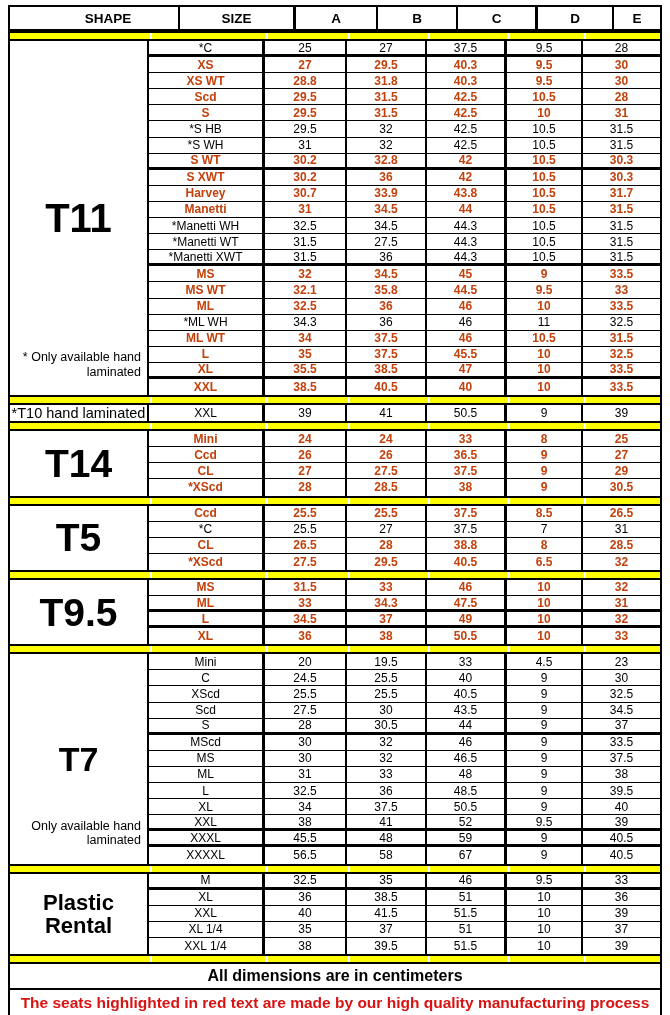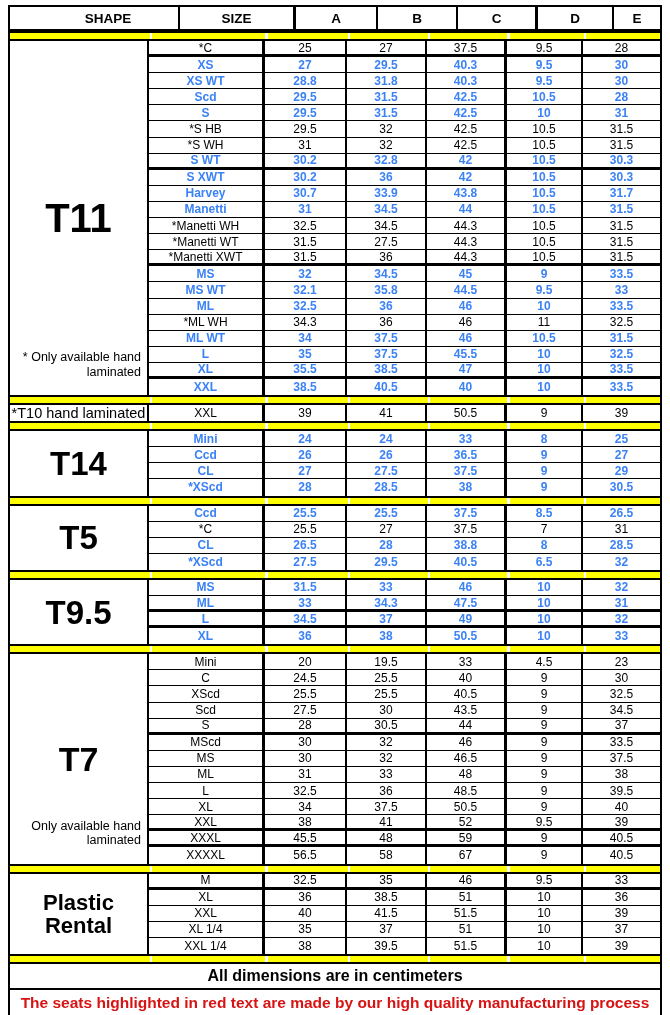--- a/index.html
+++ b/index.html
@@ -48,37 +48,37 @@
   .section { display: flex; align-items: stretch; }
   .shape-cell {
     width: 139px; border-right: 2px solid #000;
     position: relative;
     display: flex; align-items: center; justify-content: center;
     text-align: center;
   }
   .shape-label { font-weight: bold; line-height: 1.0; }
   .shape-label.xl  { font-size: 40px; }
   .shape-label.lg  { font-size: 34px; }
-  .shape-label.md  { font-size: 33px; }
+  .shape-label.md  { font-size: 39px; }
   .shape-label.two { font-size: 22px; line-height: 1.05; padding: 0 24px; text-align: center; }
   .shape-label.txt { font-size: 14.5px; font-weight: normal; }
   .shape-footnote {
     position: absolute; bottom: 16px; left: 0; width: 100%;
     font-size: 12.5px; line-height: 1.15; text-align: right;
     padding: 0 6px; font-weight: normal;
   }
   .rows-col { flex: 1; display: flex; flex-direction: column; }
   .data-row {
     display: flex; height: 16.1px;
     border-bottom: 1px solid #000;
     font-size: 12px;
   }
   .data-row:last-child { border-bottom: 0; }
   .data-row.thick { border-bottom: 3px solid #000; }
-  .data-row.red { color: #3b82f6; font-weight: bold; }
+  .data-row.red { color: #c2410c; font-weight: bold; }
 
   
   .footer-row {
     height: 26px; border-bottom: 2px solid #000;
     display: flex; align-items: center; justify-content: center;
     font-weight: bold; font-size: 16px;
   }
   .footer-row.red { height: 27px; border-bottom: 0; color: #d81313; font-size: 15.5px; }
 </style>
 </head>

